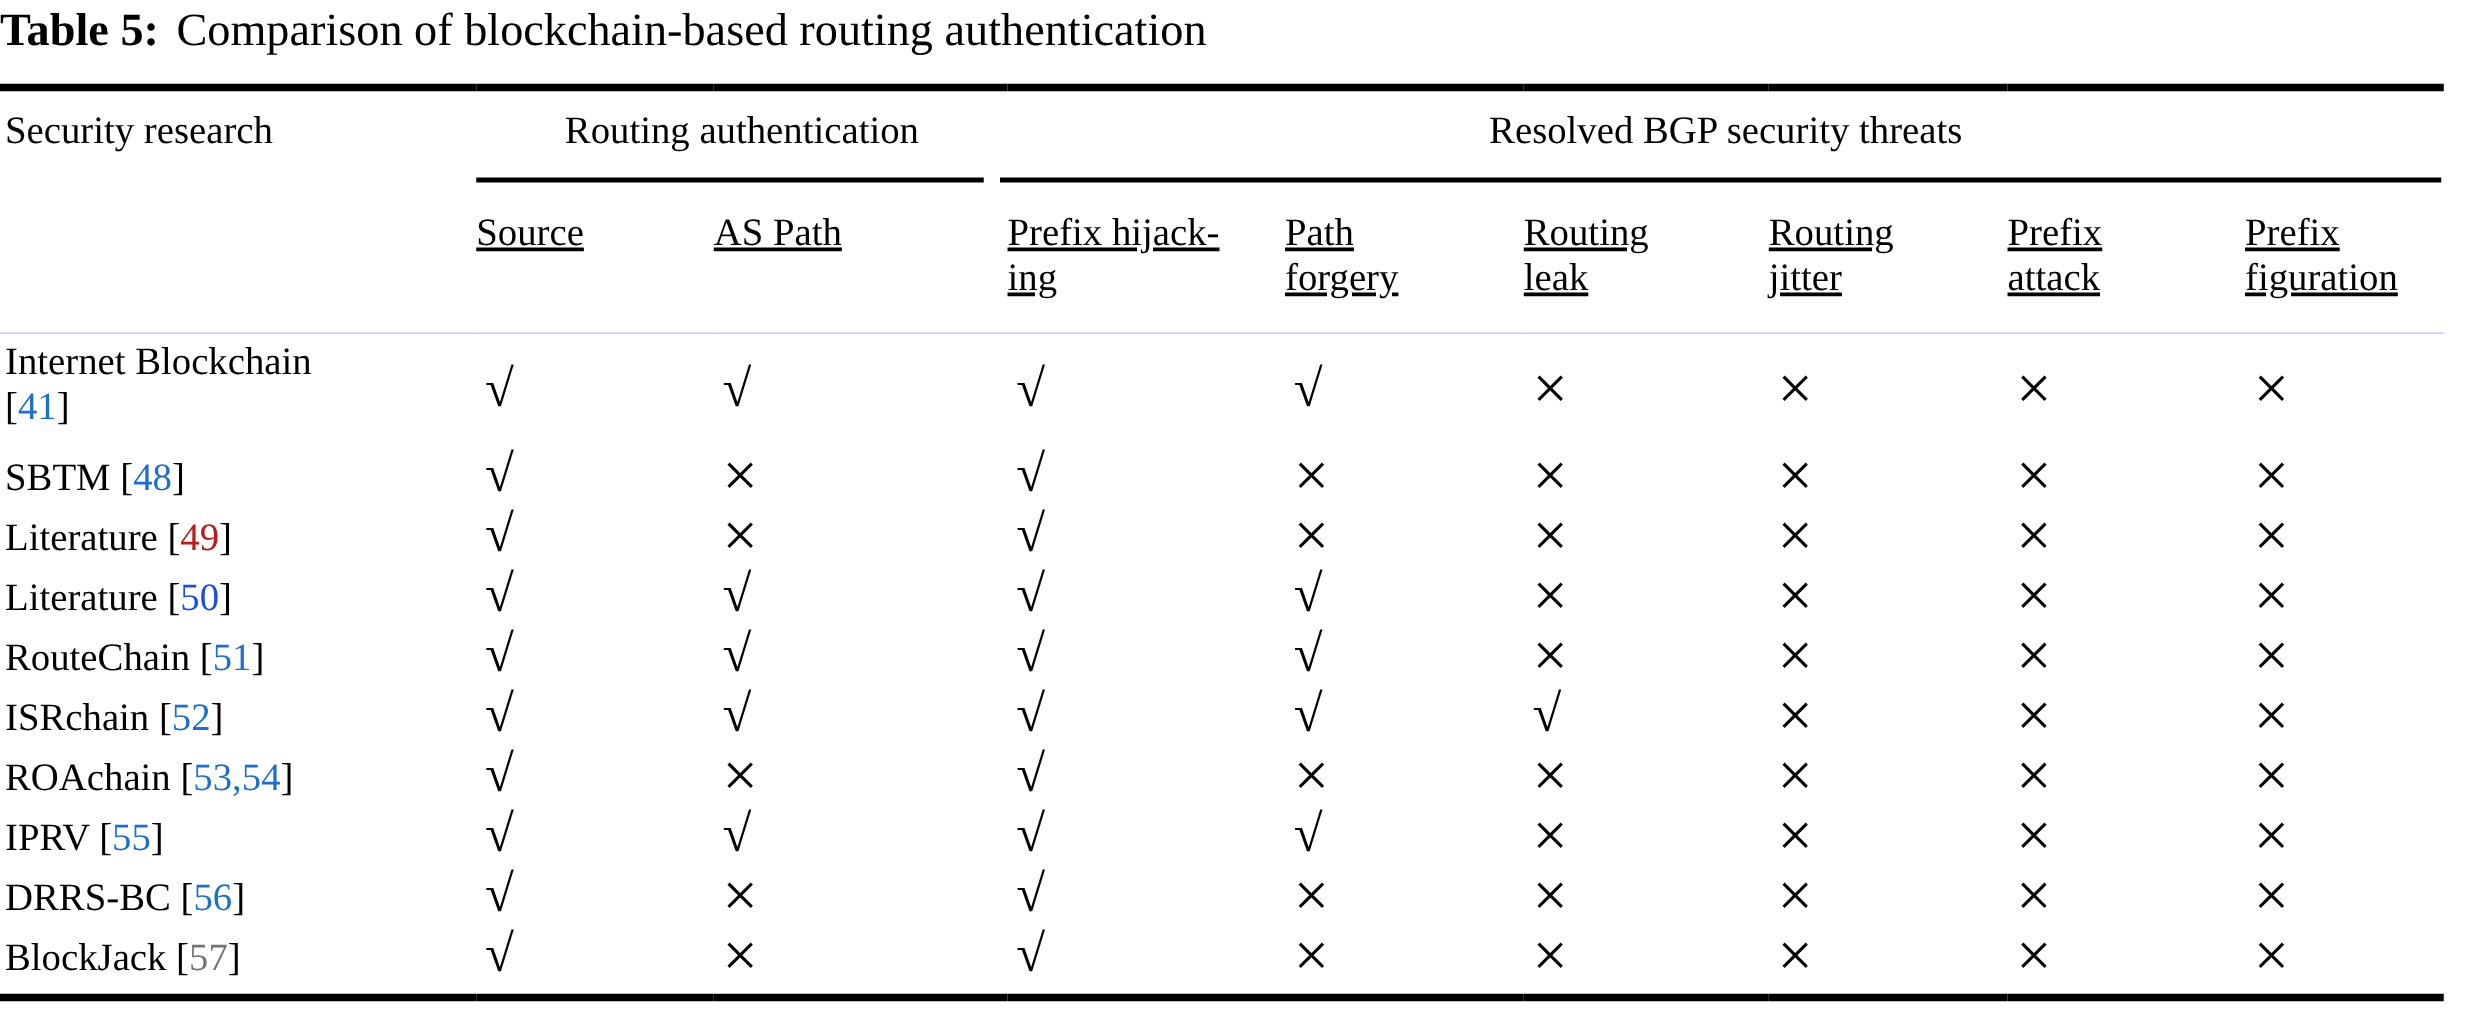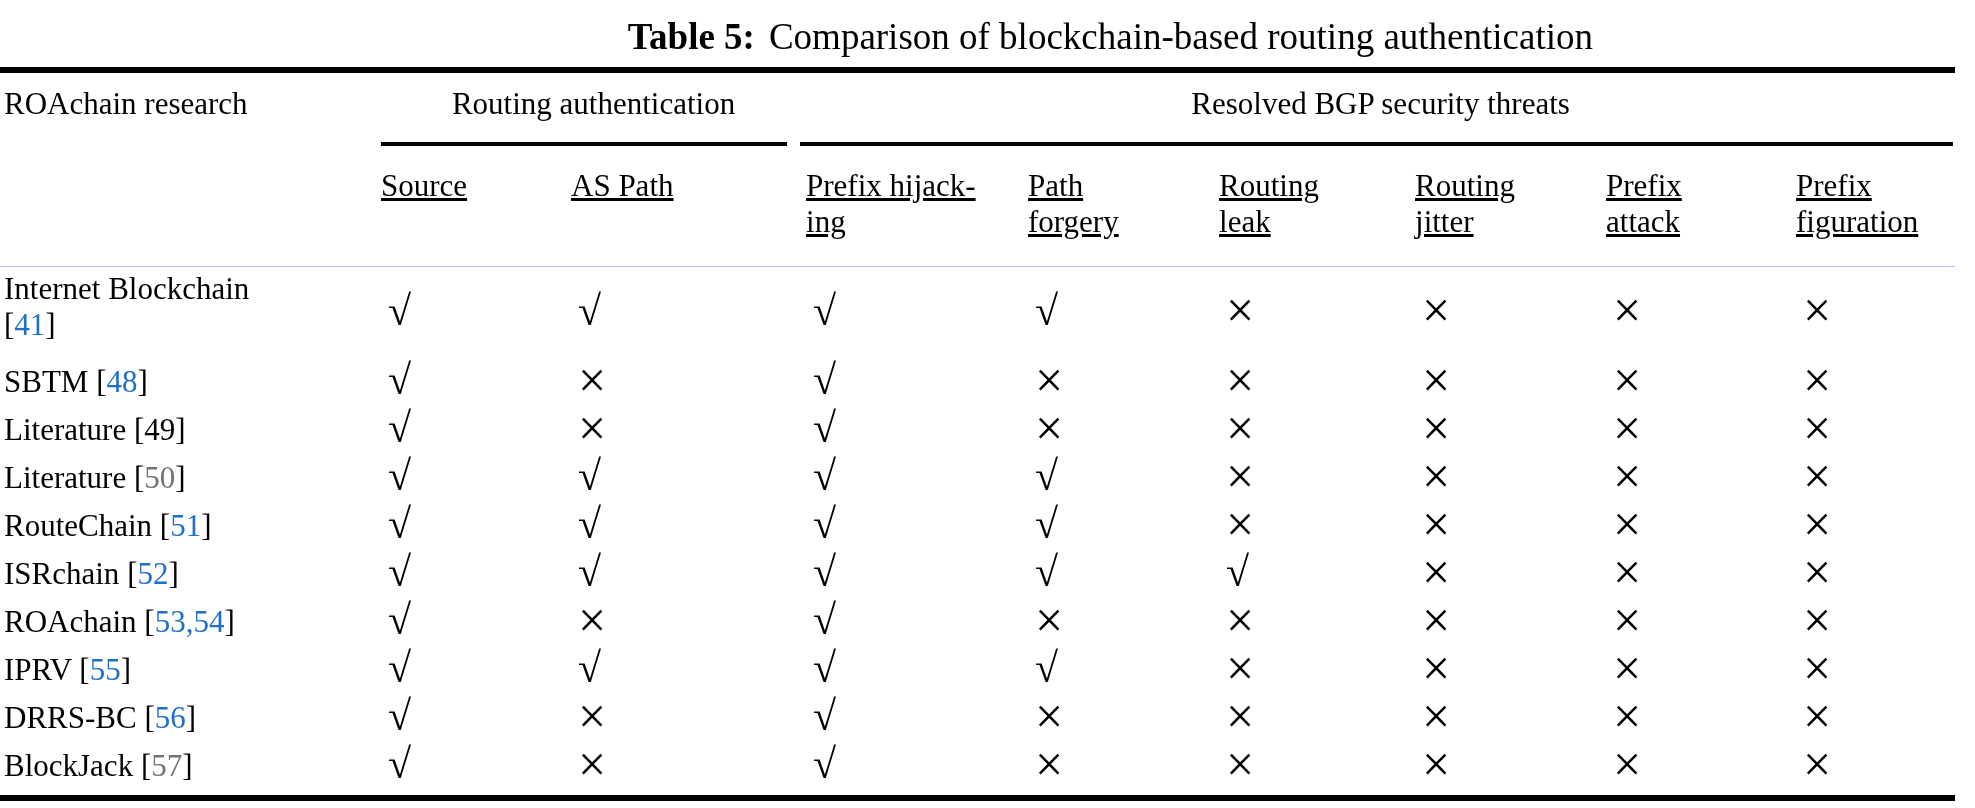--- a/index.html
+++ b/index.html
@@ -4,22 +4,22 @@
 <style>
   html,body { margin:0; padding:0; background:#ffffff; }
   #page {
     position:relative; width:1975px; height:808px;
     background:#ffffff; color:#000;
     font-family:"Liberation Serif","DejaVu Serif",serif;
     overflow:hidden;
   }
   
   #caption {
-    position:absolute; top:12px; left:0; width:1593px;
-    text-align:right; font-size:37px; line-height:46px;
+    position:absolute; top:0; left:0; width:1593px;
+    text-align:left; font-size:37px; line-height:46px;
     padding-top:2px; white-space:nowrap;
   }
   #caption .cap-label { font-weight:bold; margin-right:14px; }
   
   table#cmp {
     position:absolute; left:0; top:67px;
     width:1955px; border-collapse:collapse; table-layout:fixed;
   }
   #cmp th, #cmp td {
     box-sizing:border-box; vertical-align:top; text-align:left;
@@ -70,21 +70,21 @@
         <col style="width:235px">
       <col style="width:222px">
         <col style="width:191px">
         <col style="width:196px">
       <col style="width:191px">
         <col style="width:190px">
         <col style="width:159px">
     </colgroup>
     <thead>
       <tr class="r1">
-        <th class="rowhead">ROAchain research</th>
+        <th class="rowhead">Security research</th>
         <th class="grp g1" colspan="2">Routing authentication</th>
         <th class="grp g2" colspan="6">Resolved BGP security threats</th>
       </tr>
       <tr class="r2">
         <th></th>
         <th>
           <span>Source</span>
             <span></span>
           </th>
         <th>
@@ -134,32 +134,32 @@
           <td class="mark"><span class="check">√</span></td>
           <td class="mark"><span class="cross">×</span></td>
           <td class="mark"><span class="check">√</span></td>
           <td class="mark"><span class="cross">×</span></td>
           <td class="mark"><span class="cross">×</span></td>
           <td class="mark"><span class="cross">×</span></td>
           <td class="mark"><span class="cross">×</span></td>
           <td class="mark"><span class="cross">×</span></td>
         </tr>
         <tr>
-          <td class="label"><span>Literature</span> <span>[</span><a class="cite" style="color: #000000;">49</a><span>]</span></td>
-          <td class="mark"><span class="check">√</span></td>
-          <td class="mark"><span class="cross">×</span></td>
-          <td class="mark"><span class="check">√</span></td>
-          <td class="mark"><span class="cross">×</span></td>
-          <td class="mark"><span class="cross">×</span></td>
-          <td class="mark"><span class="cross">×</span></td>
-          <td class="mark"><span class="cross">×</span></td>
-          <td class="mark"><span class="cross">×</span></td>
-        </tr>
-        <tr>
-          <td class="label"><span>Literature</span> <span>[</span><a class="cite" style="color: #737373;">50</a><span>]</span></td>
+          <td class="label"><span>Literature</span> <span>[</span><a class="cite" style="color: #b91c1c;">49</a><span>]</span></td>
+          <td class="mark"><span class="check">√</span></td>
+          <td class="mark"><span class="cross">×</span></td>
+          <td class="mark"><span class="check">√</span></td>
+          <td class="mark"><span class="cross">×</span></td>
+          <td class="mark"><span class="cross">×</span></td>
+          <td class="mark"><span class="cross">×</span></td>
+          <td class="mark"><span class="cross">×</span></td>
+          <td class="mark"><span class="cross">×</span></td>
+        </tr>
+        <tr>
+          <td class="label"><span>Literature</span> <span>[</span><a class="cite" style="color: #1d4ed8;">50</a><span>]</span></td>
           <td class="mark"><span class="check">√</span></td>
           <td class="mark"><span class="check">√</span></td>
           <td class="mark"><span class="check">√</span></td>
           <td class="mark"><span class="check">√</span></td>
           <td class="mark"><span class="cross">×</span></td>
           <td class="mark"><span class="cross">×</span></td>
           <td class="mark"><span class="cross">×</span></td>
           <td class="mark"><span class="cross">×</span></td>
         </tr>
         <tr>

